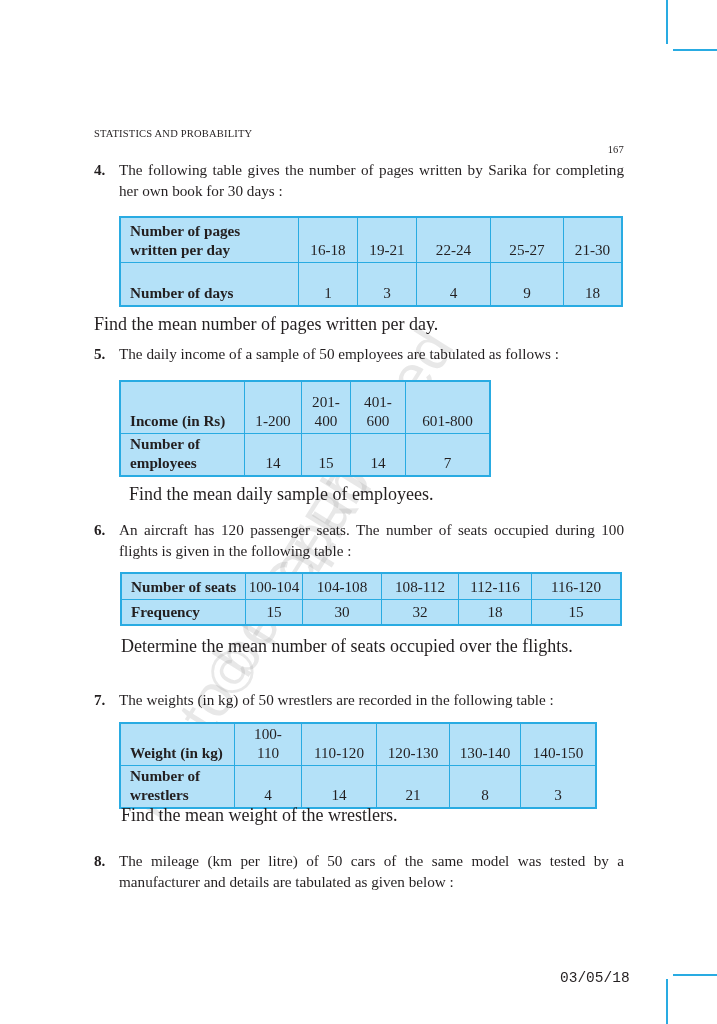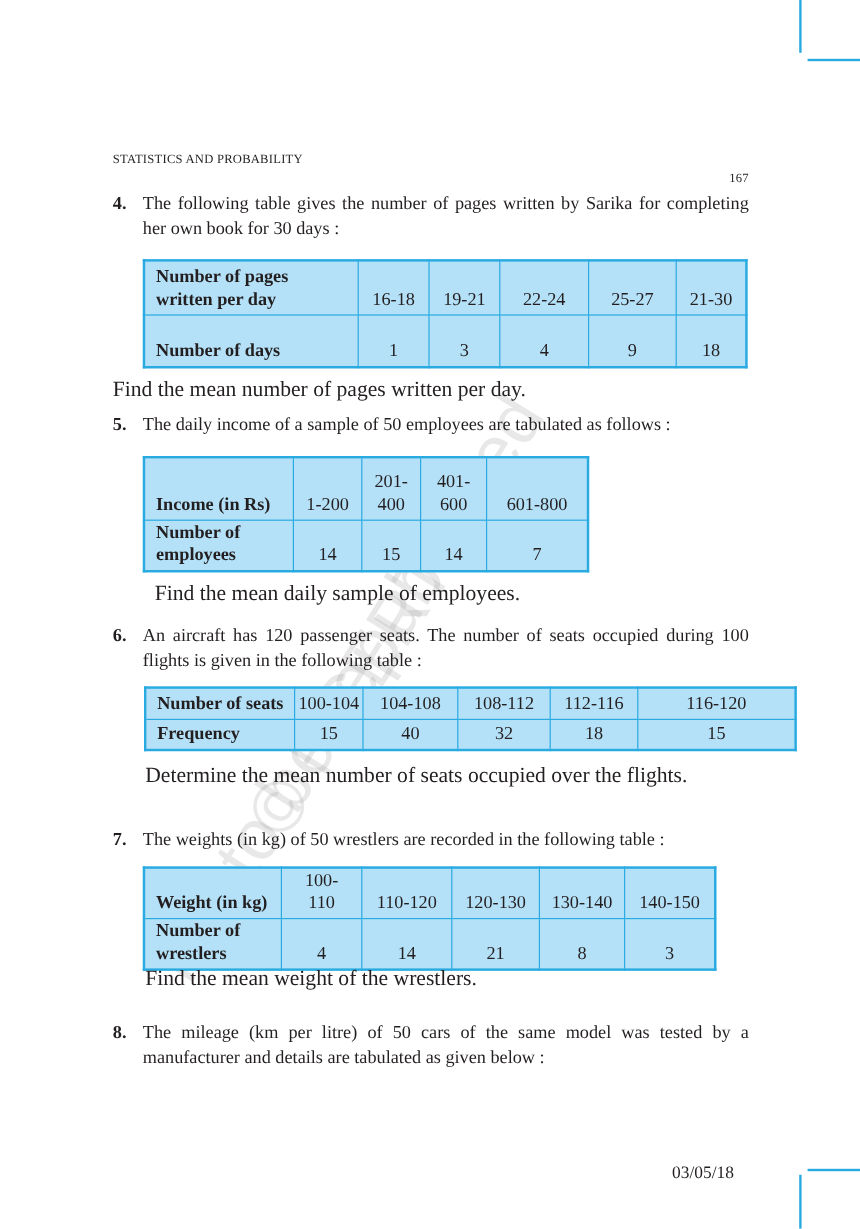--- a/index.html
+++ b/index.html
@@ -27,21 +27,21 @@
     position: absolute; border-collapse: collapse; background: #b4e1f8;
     font-size: 15.2px; border: 2px solid #29abe2;
   }
   table.t td {
     border: 1.5px solid #29abe2; padding: 0 8px; text-align: center;
     vertical-align: bottom; padding-bottom: 3px; line-height: 19px;
   }
   table.t td.h { text-align: left; font-weight: bold; padding-left: 9px; }
   .date {
     position: absolute; left: 560px; top: 970px; font-size: 14.5px;
-    font-family: Liberation Serif, serif;
+    font-family: Liberation Mono, monospace;
   }
 </style>
 </head>
 <body>
 
 <div class="crop" style="left:666px; top:0; width:2px; height:44px;"></div>
 <div class="crop" style="left:673px; top:49px; width:44px; height:2px;"></div>
 <div class="crop" style="left:673px; top:974px; width:44px; height:2px;"></div>
 <div class="crop" style="left:666px; top:979px; width:2px; height:45px;"></div>
 
@@ -100,34 +100,34 @@
     <td>7</td>
   </tr>
 </tbody>
   </table>
 <div class="line" style="left:129px; top:484px;">Find the mean daily sample of employees.</div>
 
 <div class="q" style="top:519px;">
   <span class="num">6.</span>
   <span class="txt">An aircraft has 120 passenger seats. The number of seats occupied during 100 flights is given in the following table :</span>
 </div>
-<table class="t" style="left:120px; top:572px; width:544px; height:54px;">
+<table class="t" style="left:120px; top:572px; width:502px; height:54px;">
   <tbody>
       <tr style="height:26px;">
     <td class="h" style="width:112px; padding-right:2px;">Number of seats</td>
     <td style="width:52px; padding:0 2px 3px 2px;text-align:center;">100-104</td>
     <td style="width:62px;">104-108</td>
     <td style="width:60px;">108-112</td>
     <td style="width:56px;">112-116</td>
     <td>116-120</td>
   </tr>
   <tr>
     <td class="h">Frequency</td>
     <td>15</td>
-    <td>40</td>
+    <td>30</td>
     <td>32</td>
     <td>18</td>
     <td>15</td>
   </tr>
 </tbody>
   </table>
 <div class="line" style="left:121px; top:636px;">Determine the mean number of seats occupied over the flights.</div>
 
 <div class="q" style="top:689px;">
   <span class="num">7.</span>

